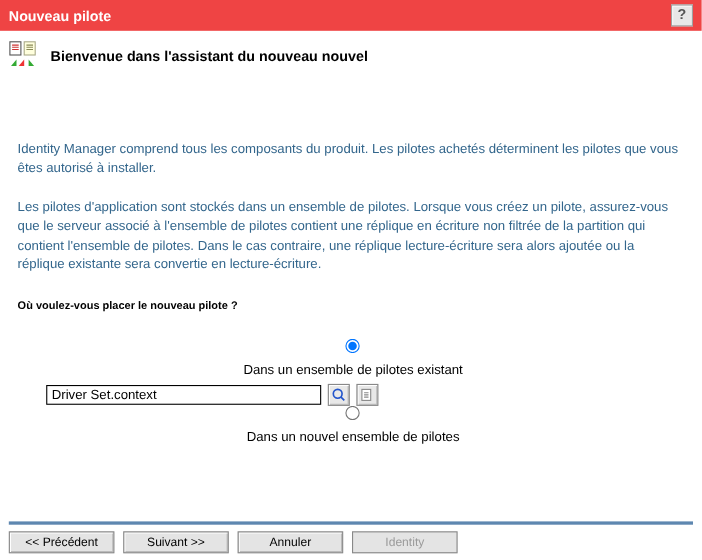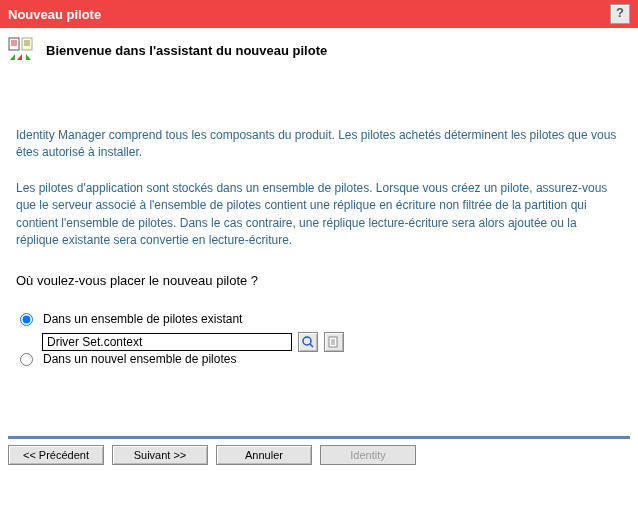--- a/index.html
+++ b/index.html
@@ -60,33 +60,35 @@
     margin-top: 55px;
   }
   .para2 {
     color: #33668c;
     font-size: 12px;
     line-height: 1.45;
     margin-top: 18px;
   }
   .question {
     color: #000;
-    font-size: 13px;
+    font-size: 10px;
     margin-top: 24px;
+    font-weight: bold;
   }
   .options {
     margin-top: 24px;
     margin-left: 4px;
   }
   .option-row {
     display: flex;
     align-items: center;
     gap: 8px;
     font-size: 12px;
     color: #000;
+    flex-direction: column;
   }
   input[type="radio"] {
     margin: 0 2px 0 0;
     width: 13px;
     height: 13px;
   }
   .indent-controls {
     margin-top: 6px;
     margin-left: 22px;
     display: flex;
@@ -158,21 +160,21 @@
       <line x1="3" y1="9" x2="9" y2="9" stroke="#c33"></line>
       <rect x="14" y="2" width="10" height="12" fill="#ffd" stroke="#aa8"></rect>
       <line x1="16" y1="5" x2="22" y2="5" stroke="#885"></line>
       <line x1="16" y1="7" x2="22" y2="7" stroke="#885"></line>
       <line x1="16" y1="9" x2="22" y2="9" stroke="#885"></line>
       <polygon points="7,18 2,24 7,24" fill="#3a3"></polygon>
       <polygon points="14,18 9,24 14,24" fill="#e33"></polygon>
       <polygon points="18,18 23,24 18,24" fill="#3a3"></polygon>
     </svg>
   </span>
-  <span class="intro-title">Bienvenue dans l'assistant du nouveau pilote</span>
+  <span class="intro-title">Bienvenue dans l'assistant du nouveau nouvel</span>
 </div>
 
 <div class="body-section">
   <div class="para">Identity Manager comprend tous les composants du produit. Les pilotes achetés déterminent les pilotes que vous êtes autorisé à installer.</div>
   <div class="para2">Les pilotes d'application sont stockés dans un ensemble de pilotes. Lorsque vous créez un pilote, assurez-vous que le serveur associé à l'ensemble de pilotes contient une réplique en écriture non filtrée de la partition qui contient l'ensemble de pilotes. Dans le cas contraire, une réplique lecture-écriture sera alors ajoutée ou la réplique existante sera convertie en lecture-écriture.</div>
 
   <div class="question">Où voulez-vous placer le nouveau pilote ?</div>
 
   <div class="options">
     <div class="option-row">

